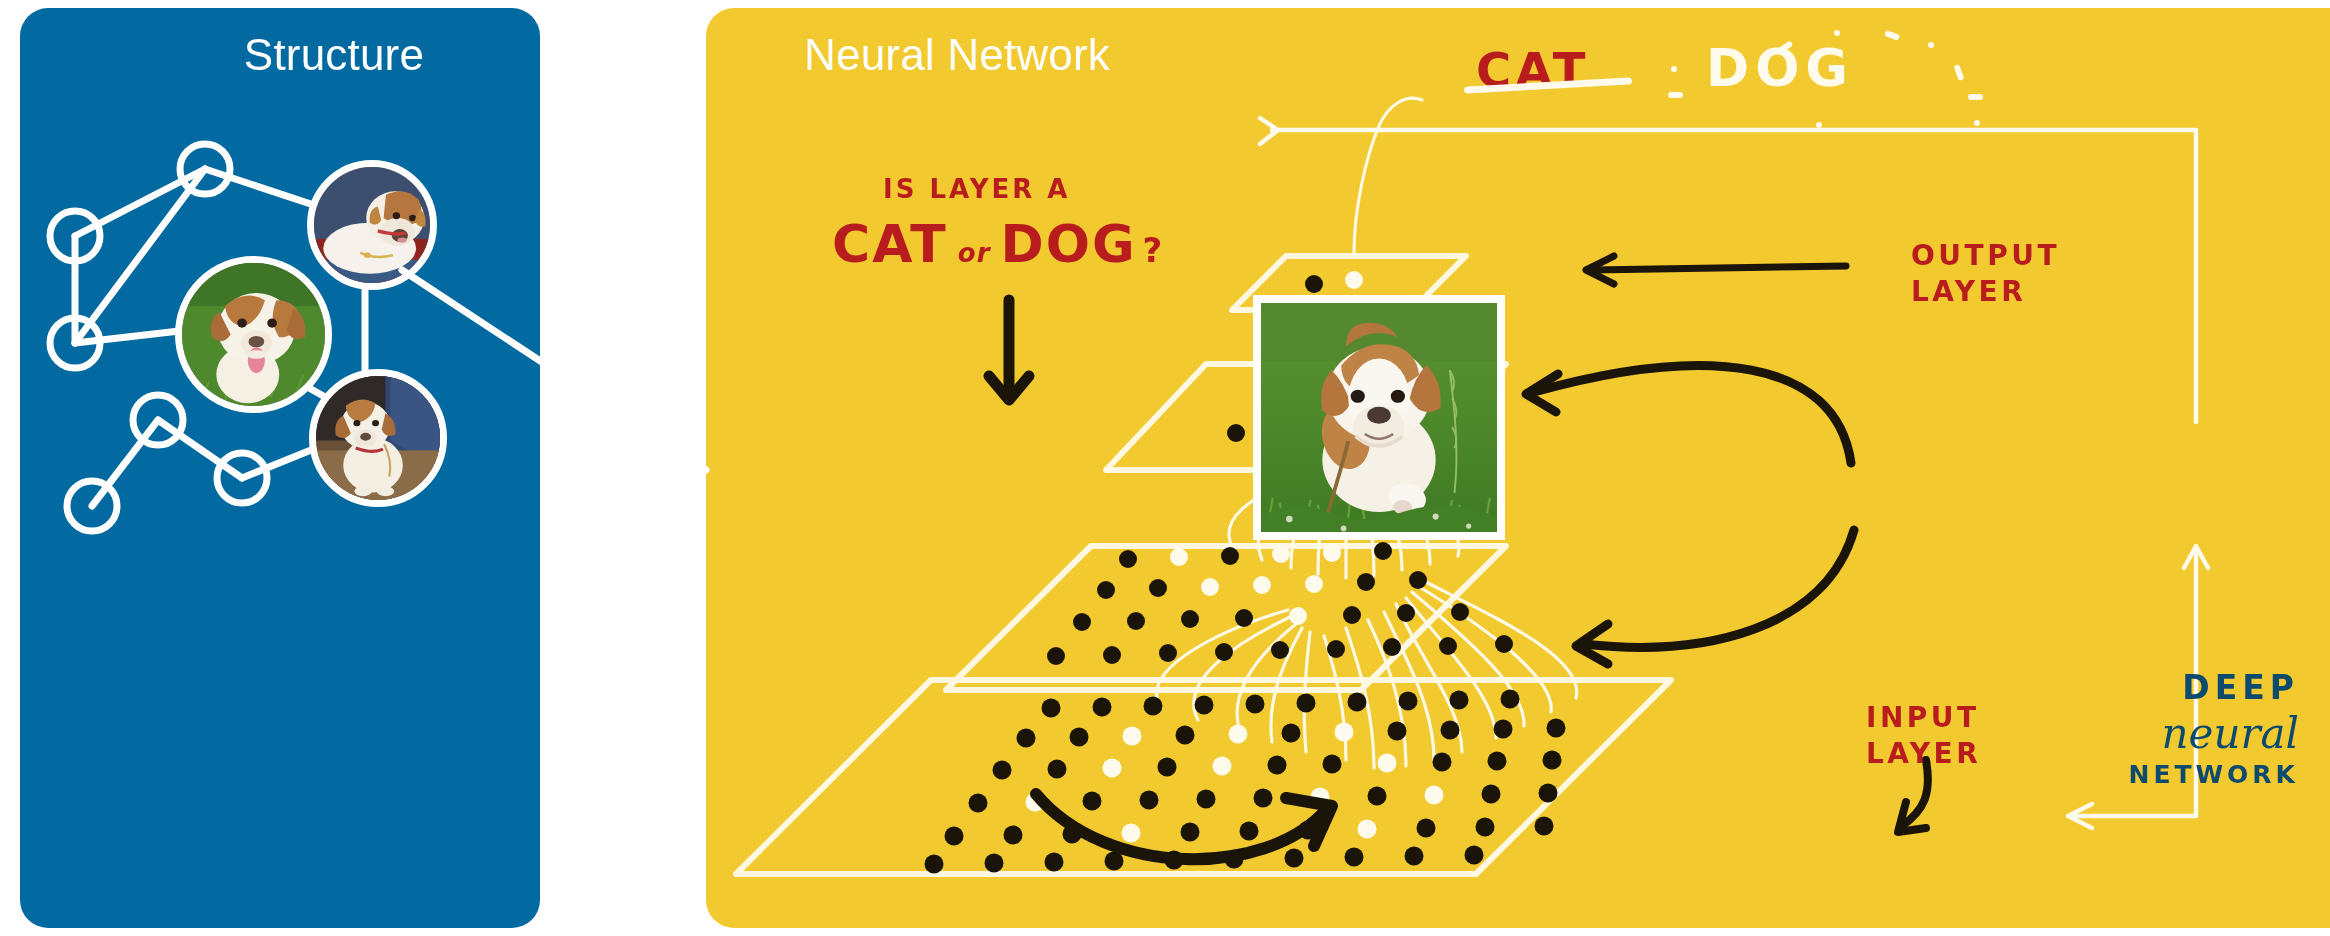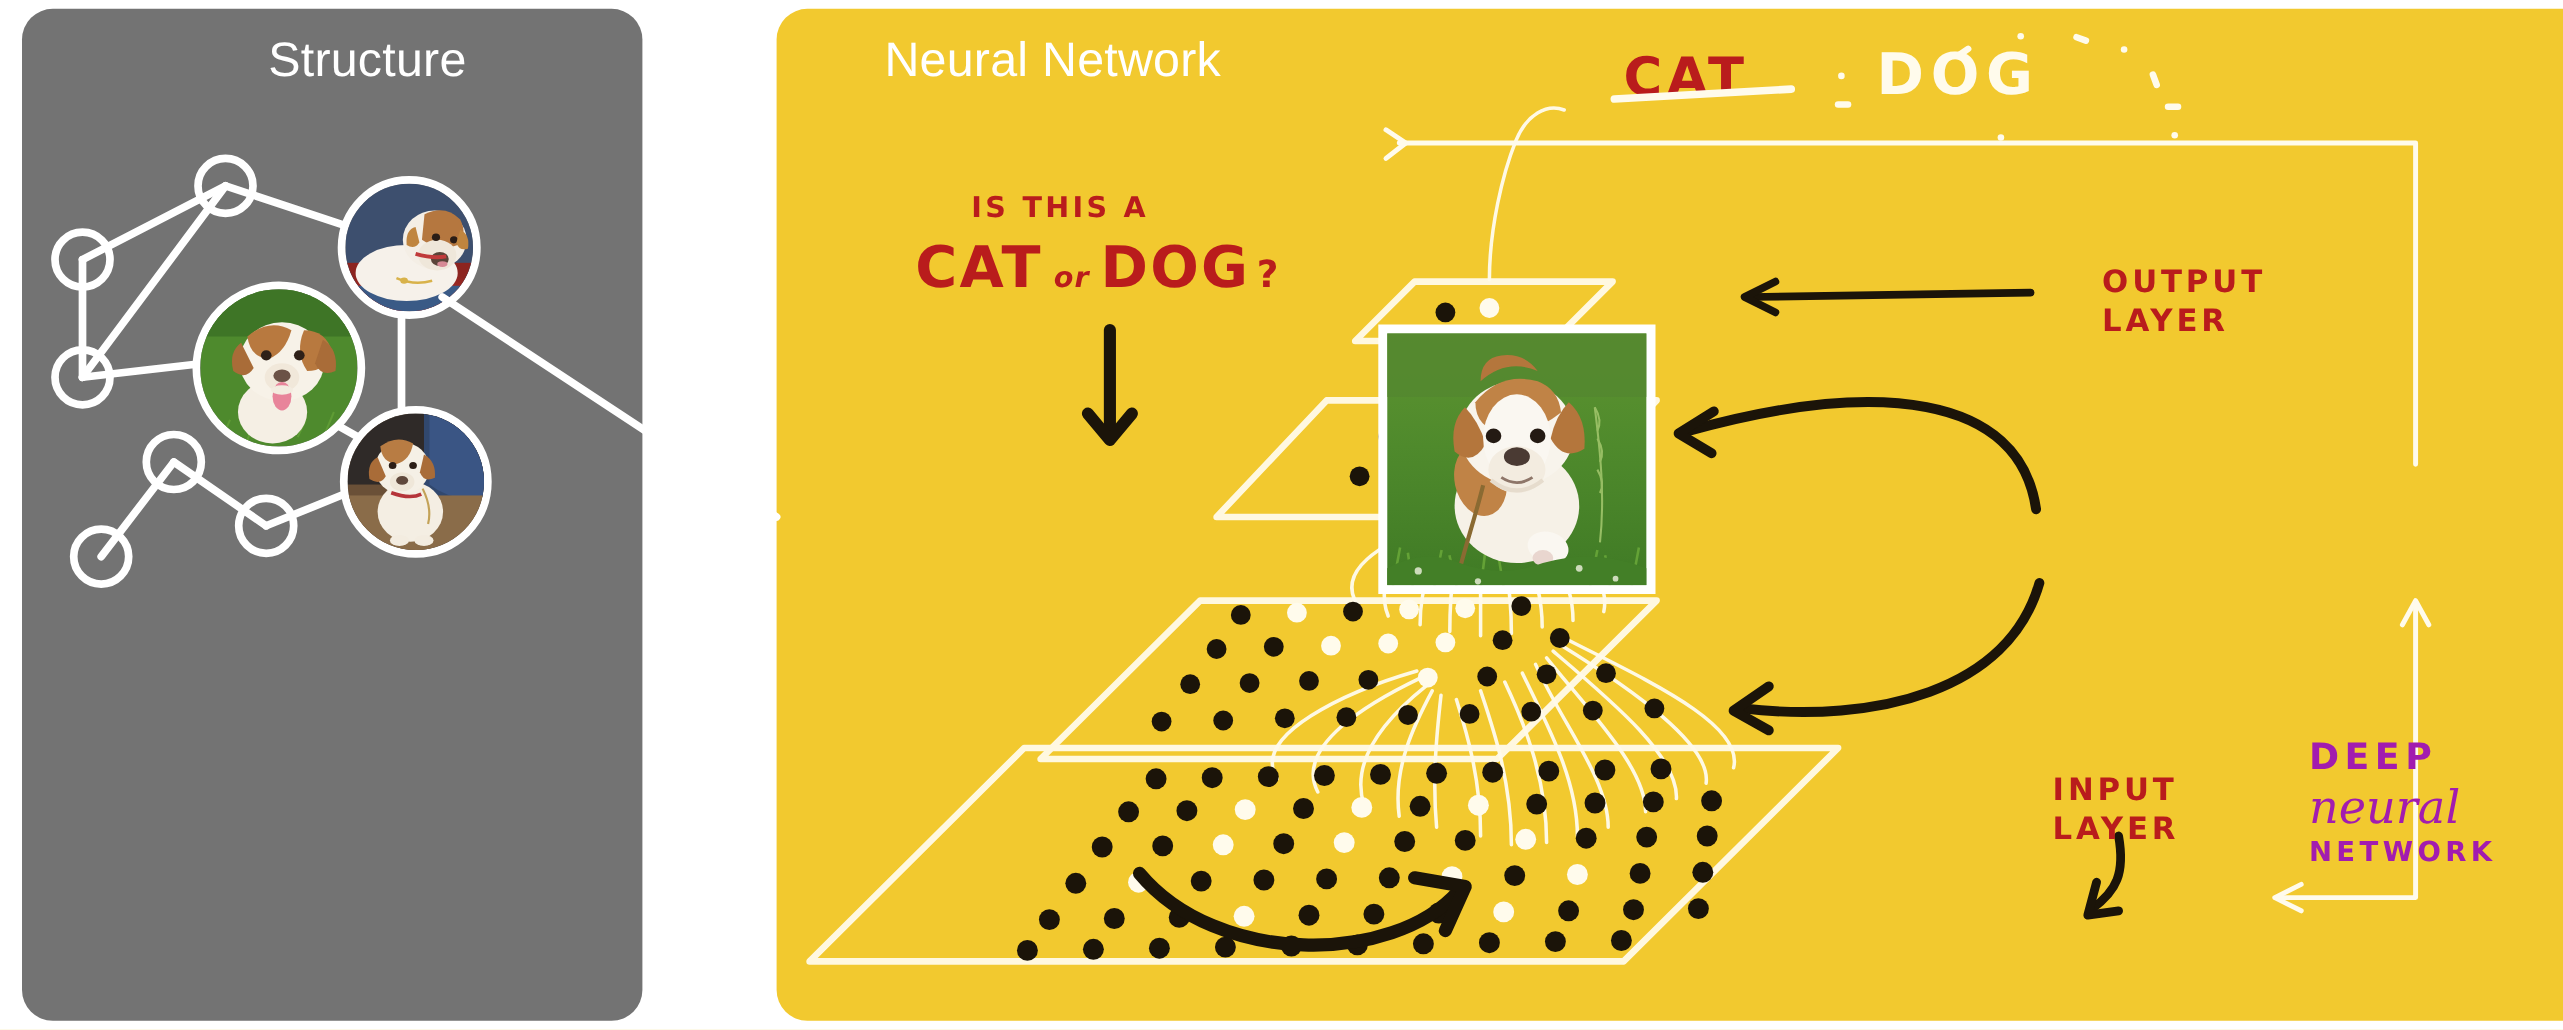--- a/index.html
+++ b/index.html
@@ -1,21 +1,21 @@
 <!DOCTYPE html>
 <html><head>
 <meta charset="utf-8">
 <style>
   html,body{margin:0;padding:0;background:#ffffff;}
   body{width:2330px;height:936px;overflow:hidden;font-family:"Liberation Sans",sans-serif;}
   #root{position:relative;width:2330px;height:936px;background:#fff;}
 
   
   .panel{position:absolute;top:8px;height:920px;border-radius:28px;overflow:hidden;}
-  #structure-panel{left:20px;width:564px;background:#737373;border-radius:28px 28px 28px 28px;}
+  #structure-panel{left:20px;width:520px;background:#0369a1;border-radius:28px 28px 28px 28px;}
   #nn-panel{left:706px;width:1762px;background:#F2C92F;border-radius:28px 0 0 28px;}
 
   .panel-title{
     position:absolute;color:#fff;font-size:44px;font-weight:400;
     letter-spacing:.2px;font-family:"Liberation Sans",sans-serif;white-space:nowrap;
   }
   #structure-title{top:22px;left:0;width:628px;text-align:center;}
   #nn-title{top:22px;left:98px;}
 
   
@@ -42,21 +42,21 @@
 
   #cat-label{position:absolute;left:770px;top:34px;font-size:48px;letter-spacing:4px;}
   #cat-strike{position:absolute;left:758px;top:74px;width:168px;height:7px;background:#FFFBEC;border-radius:4px;transform:rotate(-3.2deg);}
   #dog-label{position:absolute;left:1000px;top:30px;font-size:52px;letter-spacing:6px;color:#FFFBEC;}
 
   .side-label{position:absolute;font-size:28px;letter-spacing:3.5px;line-height:1.28;}
   #output-label{left:1172px;top:230px;margin-left:33px;}
   #activated-label{left:1158px;top:460px;}
   #input-label{left:1160px;top:692px;}
 
-  #deep-block{position:absolute;left:1393px;top:660px;width:200px;text-align:left;color:#a21caf;}
+  #deep-block{position:absolute;left:1393px;top:660px;width:200px;text-align:right;color:#0c4a6e;}
   #deep-word{font-size:33px;letter-spacing:5px;font-family:"DejaVu Sans",sans-serif;font-weight:700;}
   #neural-word{font-size:42px;font-family:"DejaVu Serif",serif;font-style:italic;margin:2px 0 2px 0;letter-spacing:0px;}
   #network-word{font-size:25px;letter-spacing:4px;font-family:"DejaVu Sans",sans-serif;font-weight:700;}
 
   
   #puppy-frame{position:absolute;left:547px;top:287px;width:252px;height:245px;background:#fff;padding:8px;box-sizing:border-box;}
   #puppy-img{position:absolute;left:555px;top:295px;width:236px;height:229px;overflow:hidden;}
 </style>
 </head>
 <body>
@@ -175,21 +175,21 @@
       </svg>
     </div>
 
     <div class="panel-title" id="structure-title">Structure</div>
   </div>
 
   <div class="panel" id="nn-panel">
 
     <div class="panel-title" id="nn-title">Neural Network</div>
 
-    <div class="hand ink" id="is-this-a">IS THIS A</div>
+    <div class="hand ink" id="is-this-a">IS LAYER A</div>
 
     <div class="hand ink" id="cat-or-dog">
       <span class="big">CAT</span><span class="orword">or</span><span class="big">DOG</span><span class="qm">?</span>
     </div>
 
     <div class="hand ink" id="cat-label">CAT</div>
     <div id="cat-strike"></div>
     <div class="hand" id="dog-label">DOG</div>
 
     <svg id="nn-svg" viewBox="0 0 1624 920">

